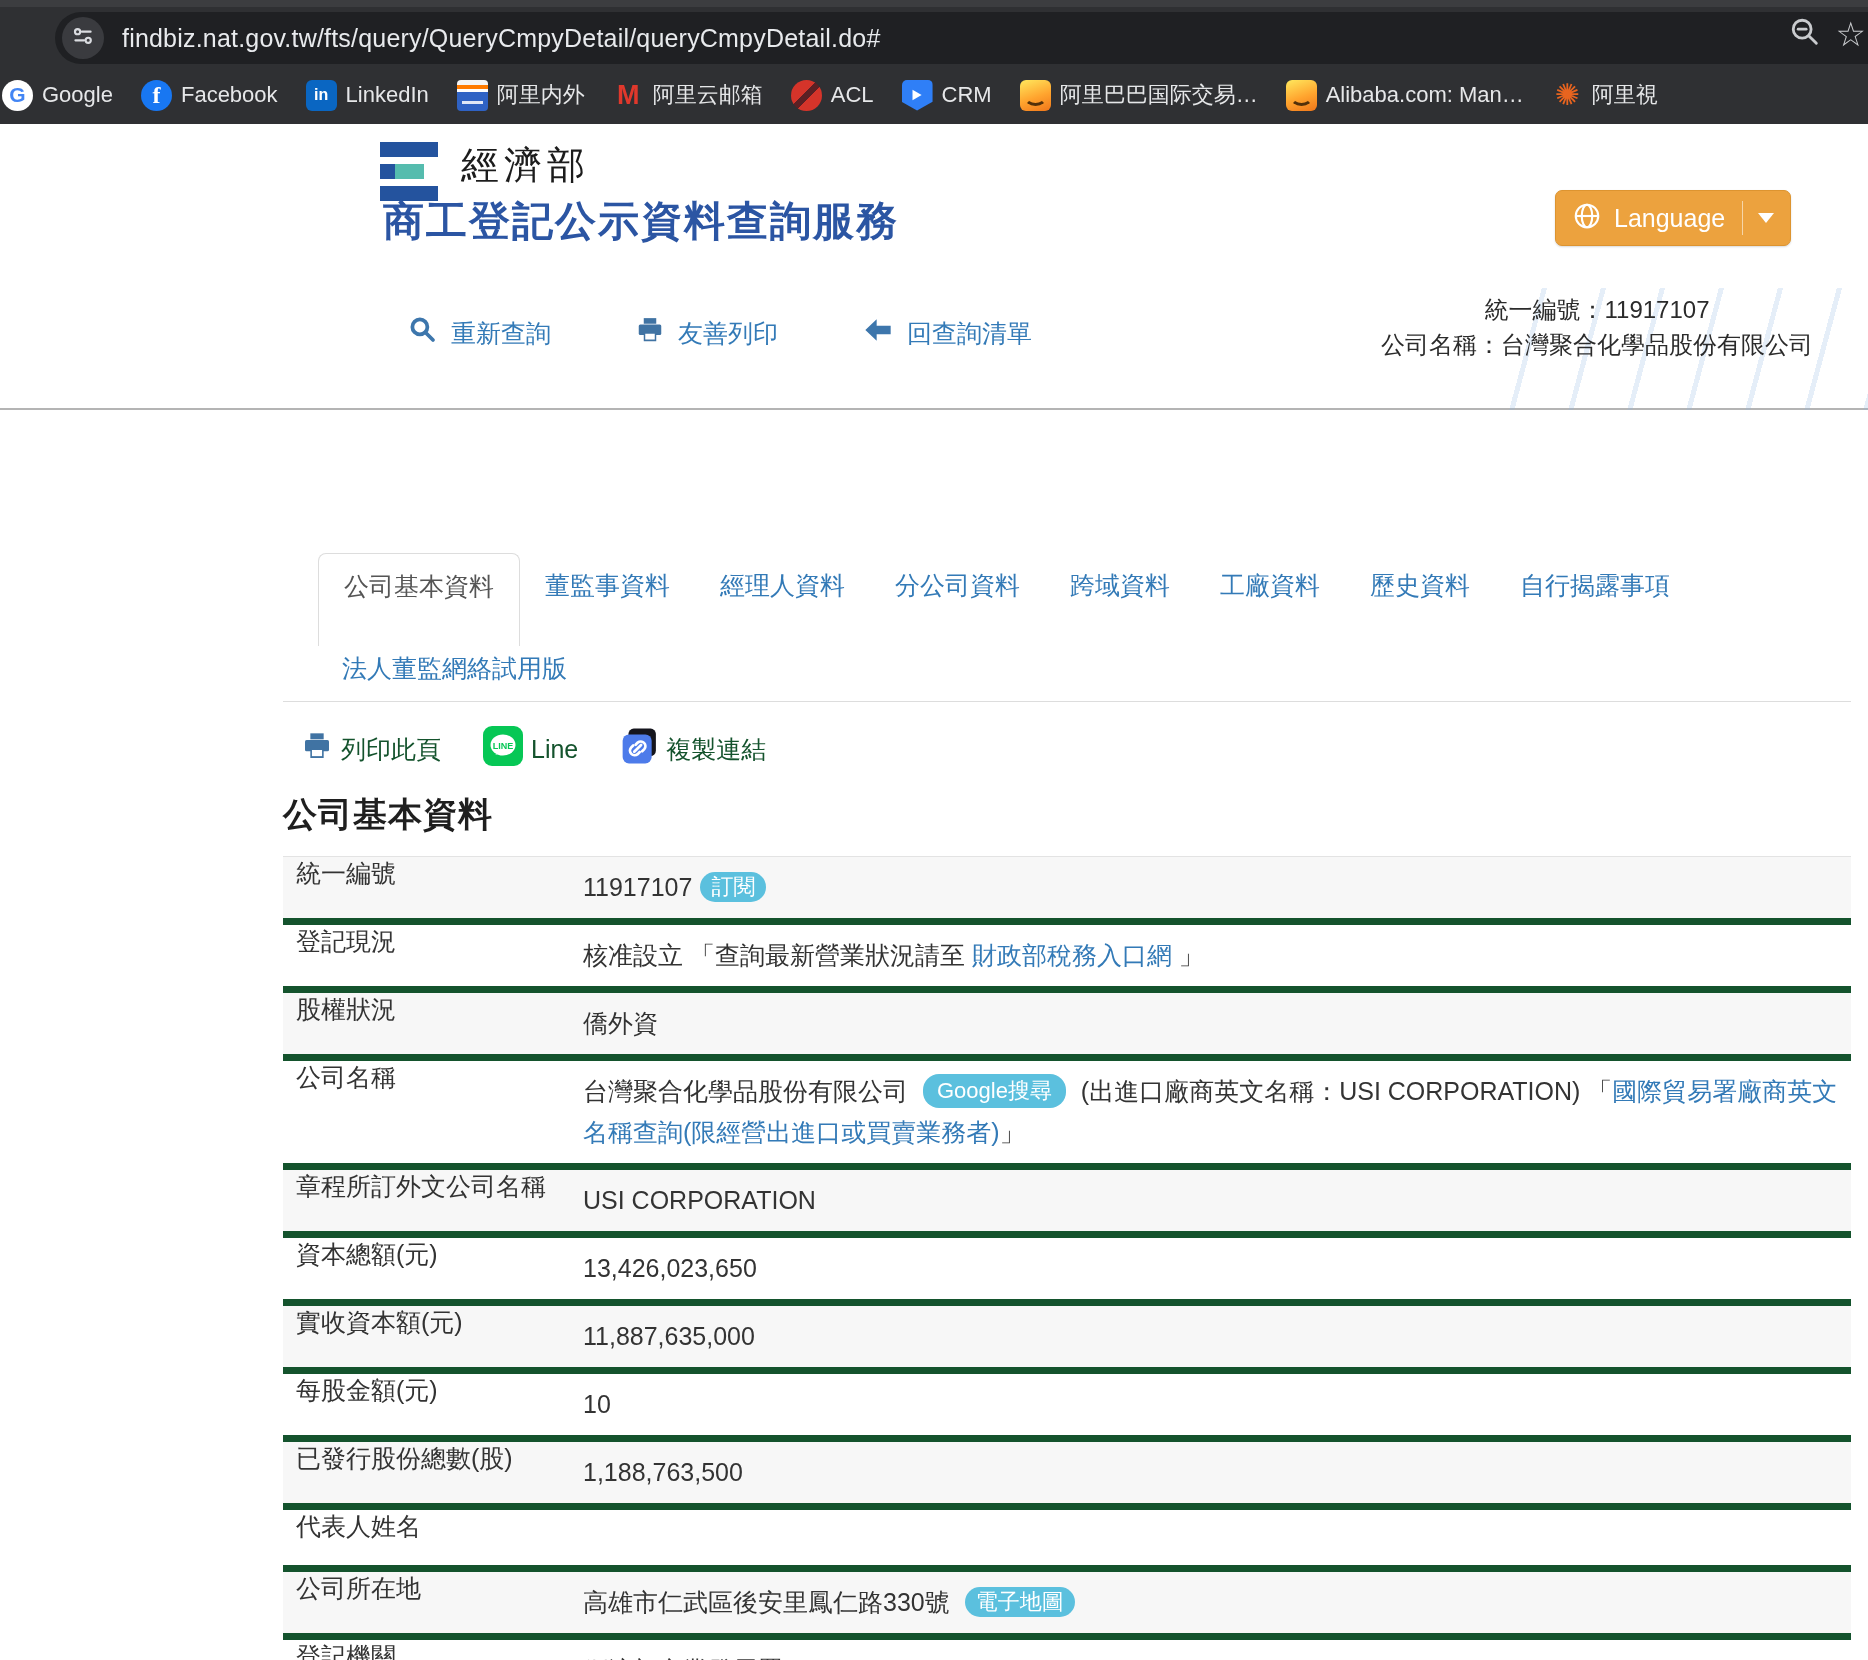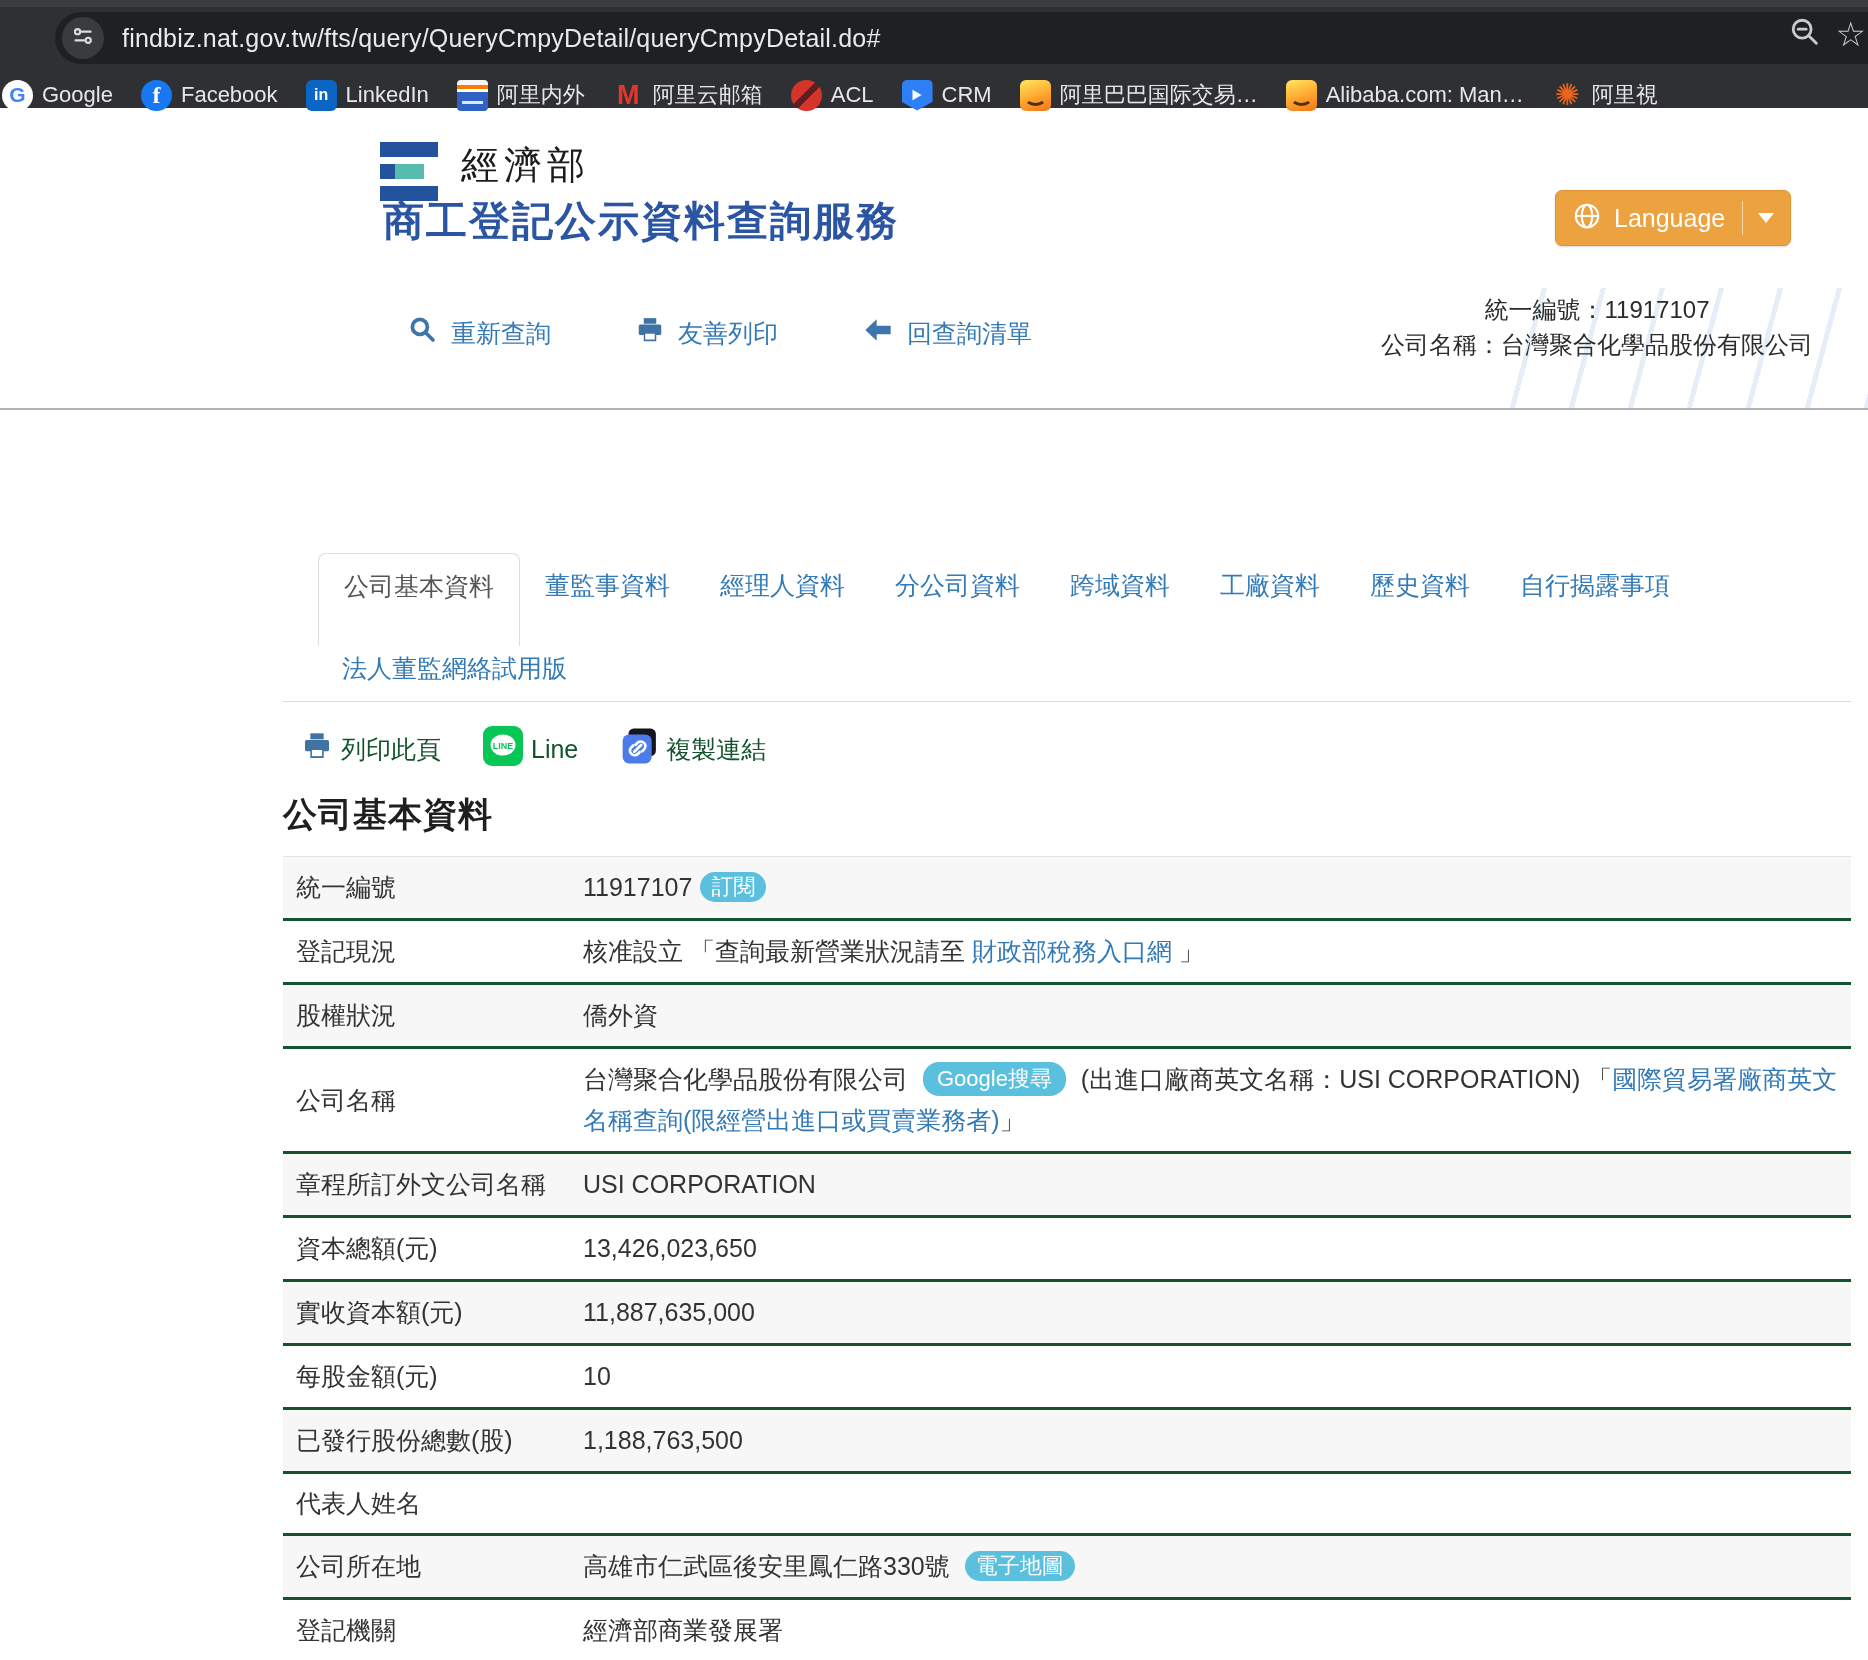--- a/index.html
+++ b/index.html
@@ -1,20 +1,20 @@
 <!DOCTYPE html>
 <html><head>
 <meta charset="utf-8">
 <style>
   * { margin:0; padding:0; box-sizing:border-box; }
   html,body { width:1868px; height:1660px; overflow:hidden; background:#fff;
     font-family:"Liberation Sans", sans-serif; }
 
   
-  .chrome { position:absolute; top:0; left:0; width:1868px; height:108px; background:#2f3033; }
+  .chrome { position:absolute; top:0; left:0; width:1868px; height:124px; background:#2f3033; }
   .chrome-topstrip { height:7px; background:#3c3d40; }
   .url-row { position:relative; height:55px; }
   .url-pill { position:absolute; left:55px; top:5px; width:1813px; height:52px;
     background:#1f2023; border-radius:26px 0 0 26px; display:flex; align-items:center; }
   .site-info-btn { width:42px; height:42px; border-radius:50%; background:#3a3b3f;
     margin-left:7px; display:flex; align-items:center; justify-content:center; }
   .url-text { margin-left:18px; font-size:25px; color:#e8eaed; letter-spacing:.2px; white-space:nowrap; }
   .url-right { position:absolute; right:2px; top:8px; display:flex; align-items:center; gap:14px; }
   .star-glyph { font-size:34px; color:#c9cbce; line-height:1; }
 
@@ -76,21 +76,21 @@
   .tab-link { padding:16px 25px 0; font-size:25px; color:#337ab7; text-decoration:none; cursor:pointer; }
   .tabs-row2 { padding:6px 0 16px 24px; }
   .tabs-row2 .tab-link { padding:0; }
 
   .share-row { margin:24px 0 0 18px; display:flex; align-items:center; gap:42px; }
   .share-item { display:flex; align-items:center; gap:8px; font-size:25px; color:#14532d; text-decoration:none; cursor:pointer;justify-content:center; }
 
   .section-title { margin-top:20px; font-size:34px; font-weight:bold; color:#1f1f1f; letter-spacing:1px; }
 
   .dtable { margin-top:18px; border-top:1px solid #e3e3e3; }
-  .trow { display:flex; min-height:62px; border-bottom:3px solid #14532d; align-items:center; }
+  .trow { display:flex; min-height:62px; border-bottom:7px solid #14532d; }
   .trow.odd { background:#f7f7f7; }
   .trow.even { background:#fff; }
   .tlabel { width:300px; flex:none; padding-left:13px; font-size:25px; color:#333; }
   .tvalue { flex:1; font-size:25px; color:#333; line-height:41px; padding:10px 8px 10px 0; }
   .vlink { color:#337ab7; text-decoration:none; cursor:pointer; }
   .vbadge { display:inline-block; background:#5bc0de; color:#fff; font-size:22px; line-height:1;
     padding:4px 11px; border-radius:16px; margin:0 8px; position:relative; top:-2px; cursor:pointer; }
   .vbadge.pill { border-radius:16px; padding:6px 14px; }
 </style>
 </head>

